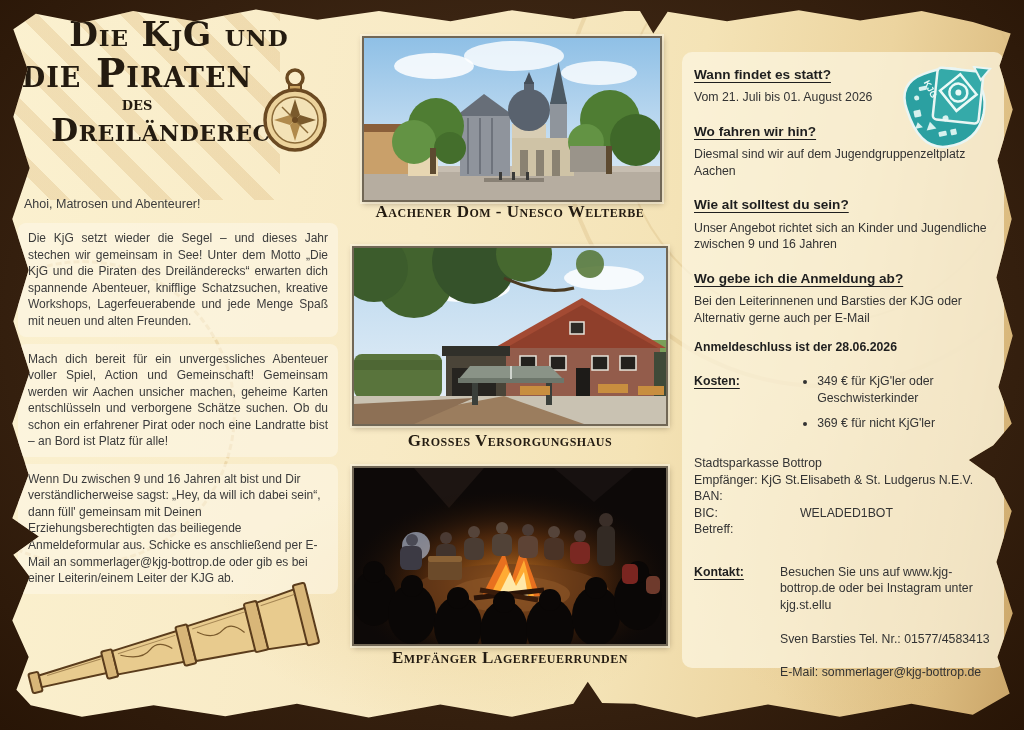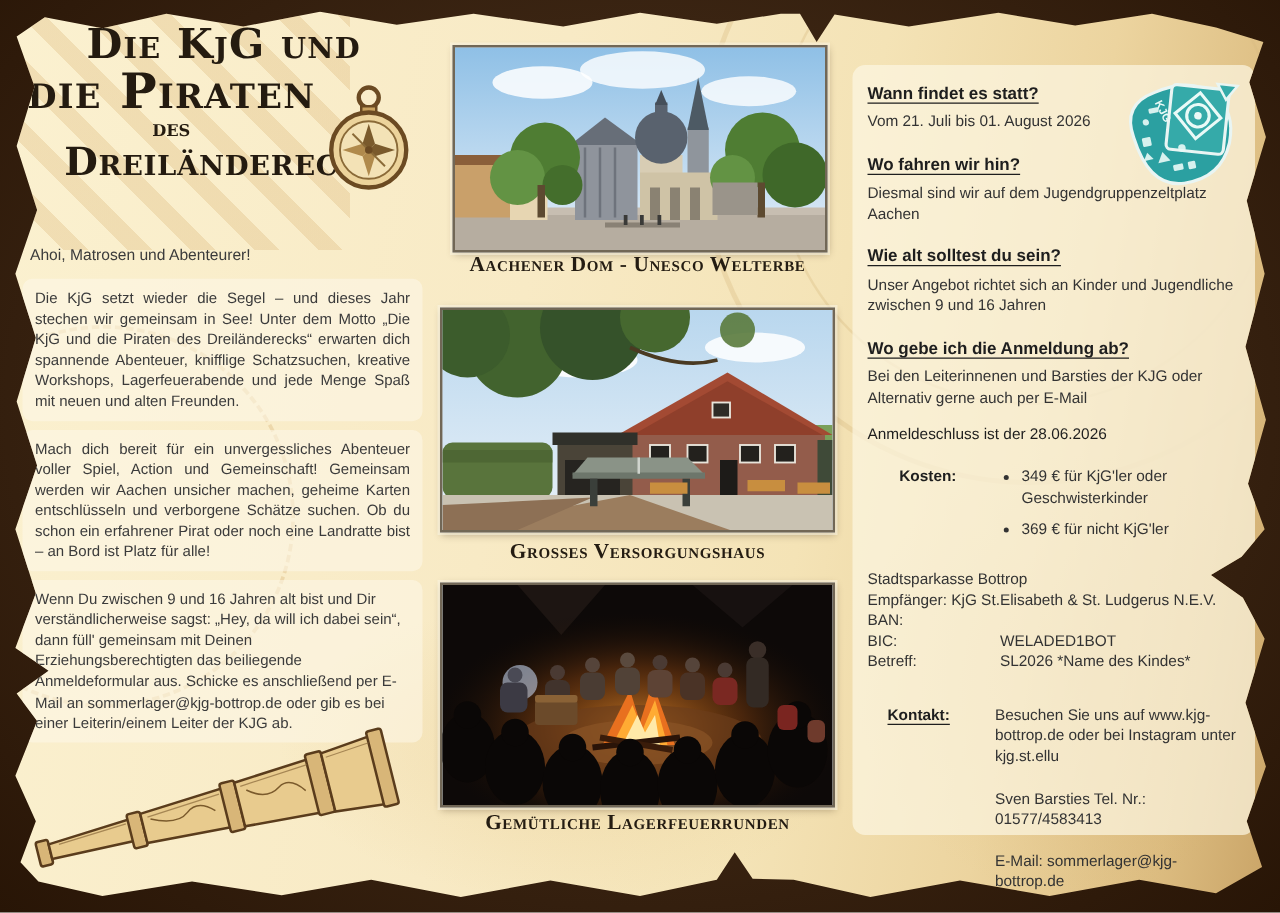--- a/index.html
+++ b/index.html
@@ -60,30 +60,30 @@
   #photo3{left:352px;top:466px;}
   #cap3{left:345px;top:648px;}
 
   
   .right-panel{position:absolute;left:682px;top:52px;width:322px;height:616px;
     background:rgba(252,246,227,.7);border-radius:10px;padding:14px 12px;box-sizing:border-box;
     color:#333;font-size:12.3px;line-height:1.35;}
   .rp-h{font-size:13.6px;font-weight:bold;color:#1e1e1e;text-decoration:underline;
     text-underline-offset:3px;margin:0 0 5px 0;}
   .rp-a{margin:0 0 17px 0;}
-  .rp-deadline{font-weight:normal;color:#1e1e1e;margin:2px 0 18px 0;}
+  .rp-deadline{font-weight:bold;color:#1e1e1e;margin:2px 0 18px 0;}
   .kosten{display:flex;margin-bottom:14px;}
-  .kosten-label{width:90px;font-weight:bold;text-underline-offset:3px;color:#1e1e1e;text-align:right;}
+  .kosten-label{width:90px;font-weight:bold;text-decoration:underline;text-underline-offset:3px;color:#1e1e1e;}
   .kosten ul{margin:0;padding-left:52px;list-style:disc;}
   .kosten li{margin-bottom:9px;}
   .konto{margin-bottom:16px;}
   .krow{display:flex;}
   .kkey{width:106px;}
   .kval{flex:1;}
-  .kontakt{display:flex;margin-left:16px;}
+  .kontakt{display:flex;}
   .kontakt-label{width:86px;font-weight:bold;text-decoration:underline;text-underline-offset:3px;color:#1e1e1e;}
   .klines{flex:1;}
   .klines p{margin:0;}
   .klines .gap{margin-top:17px;}
   .kjg-logo{position:absolute;left:893px;top:56px;}
 </style>
 </head>
 <body>
 
 <div class="parchment">
@@ -291,21 +291,21 @@
           <circle cx="104" cy="130" r="11"></circle>
         <circle cx="150" cy="134" r="11"></circle>
           <circle cx="196" cy="132" r="11"></circle>
           <circle cx="242" cy="120" r="11"></circle>
         <circle cx="284" cy="104" r="11"></circle>
       </g>
       <rect x="268" y="96" width="16" height="20" rx="5" fill="#7a2520"></rect>
       <rect x="292" y="108" width="14" height="18" rx="5" fill="#6e3a2c"></rect>
     </svg>
   </figure>
-  <div class="caption" id="cap3">Gemütliche Lagerfeuerrunden</div>
+  <div class="caption" id="cap3">Empfänger Lagerfeuerrunden</div>
 
   <div class="right-panel">
     <div>
       <p class="rp-h">Wann findet es statt?</p>
       <p class="rp-a" style="width:200px">Vom 21. Juli bis 01. August 2026</p>
     </div>
     <div>
       <p class="rp-h">Wo fahren wir hin?</p>
       <p class="rp-a">Diesmal sind wir auf dem Jugendgruppenzeltplatz Aachen</p>
     </div>
@@ -330,21 +330,20 @@
       <div>Empfänger: KjG St.Elisabeth &amp; St. Ludgerus N.E.V.</div>
       <div class="krow">
         <span class="kkey">BAN:</span>
       </div>
       <div class="krow">
         <span class="kkey">BIC:</span>
         <span class="kval">WELADED1BOT</span>
       </div>
       <div class="krow">
         <span class="kkey">Betreff:</span>
-        <span class="kval">SL2026 *Name des Kindes*</span>
       </div>
     </div>
     <div class="kontakt" style="margin-top:26px">
       <span class="kontakt-label">Kontakt:</span>
       <div class="klines">
         <p>Besuchen Sie uns auf www.kjg-bottrop.de oder bei Instagram unter kjg.st.ellu</p>
         <p class="gap">Sven Barsties Tel. Nr.: 01577/4583413</p>
         <p class="gap">E-Mail: sommerlager@kjg-bottrop.de</p>
       </div>
     </div>

